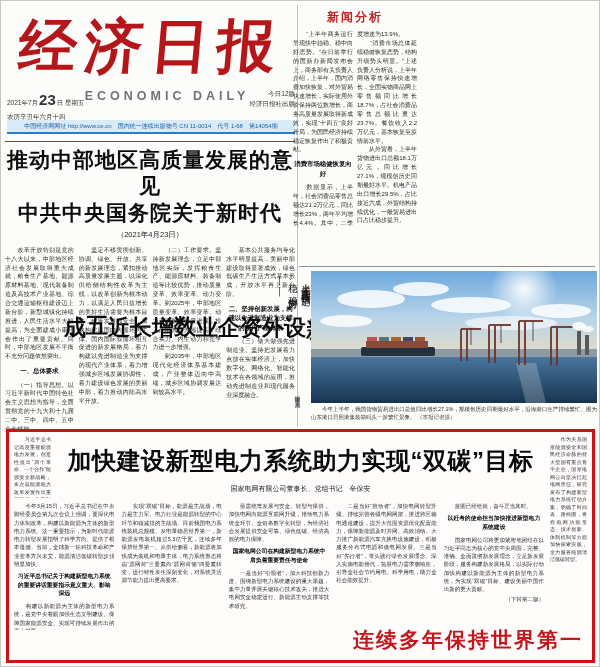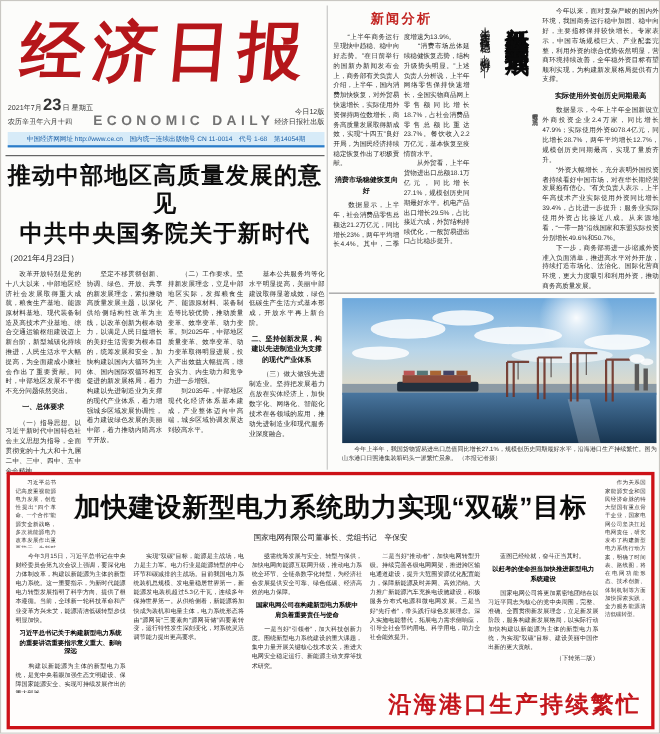--- a/index.html
+++ b/index.html
@@ -4,43 +4,43 @@
 <style>
   html,body{margin:0;padding:0;background:#e9e7e2;}
   #page{position:relative;width:600px;height:667px;margin:0 auto;background:#fcfcfa;
         border:1px solid #c9c7c2;box-sizing:border-box;overflow:hidden;
         font-family:"Liberation Sans",sans-serif;color:#1c1c1c;}
   
   .masthead{position:absolute;left:6px;top:2px;width:288px;height:136px;}
   .brand{height:86px;display:flex;align-items:center;justify-content:center;}
   .brand-title{font-family:"DejaVu Serif",serif;font-weight:bold;font-size:58px;
         letter-spacing:8px;transform:skewX(-5deg);line-height:1;}
-  .mast-row{display:flex;align-items:flex-end;justify-content:space-between;height:28px;}
+  .mast-row{display:flex;align-items:flex-start;justify-content:space-between;height:28px;}
   .date-cell{font-size:6.5px;color:#333;line-height:1.5;}
   .date-top{display:flex;align-items:baseline;gap:1px;}
   .big-day{font-size:15px;font-weight:bold;}
   .en-title{font-size:12.5px;font-weight:bold;letter-spacing:4px;color:#737373;}
   .ed-cell{font-size:6.5px;color:#333;text-align:right;line-height:1.5;}
   .info-bar{margin-top:3px;height:12px;display:flex;align-items:center;justify-content:center;
         font-size:6px;border-bottom:2px solid #2a7cc9;}
   
   .tiny{font-size:6px;line-height:1.48;text-align:justify;color:#2a2a2a;}
   .pre{white-space:pre-line;}
   .subhd{font-weight:bold;text-align:center;font-size:6.4px;margin:5px 0;color:#111;}
   
   .vdiv{position:absolute;left:296px;top:4px;height:422px;border-left:1px solid #c2c2c2;}
   .hdiv{position:absolute;left:298px;top:265px;width:296px;border-top:1px solid #8f8f8f;}
   
   .lead{position:absolute;left:4px;top:140px;width:290px;height:286px;border-top:1px solid #555;padding-top:5px;box-sizing:border-box;}
   .lead-h{font-size:21px;font-weight:bold;text-align:center;letter-spacing:1px;line-height:1.25;color:#0d0d0d;}
-  .lead-date{font-size:7.5px;margin:4px 0 6px;}
+  .lead-date{font-size:7.5px;text-align:center;margin:4px 0 6px;}
   .lead-cols{display:flex;gap:5px;height:206px;overflow:hidden;}
   .lead-col{flex:1;overflow:hidden;}
   
-  .news{position:absolute;left:302px;top:6px;width:296px;height:258px;display:flex;}
+  .news{position:absolute;left:292px;top:6px;width:296px;height:258px;display:flex;flex-direction:column;}
   .news-left{width:124px;}
   .news-label{font-size:12px;font-weight:bold;text-align:center;letter-spacing:2px;margin:2px 0 4px;}
   .cols2{column-count:2;column-gap:4px;height:236px;overflow:hidden;}
   .kicker{width:15px;margin-left:4px;margin-top:10px;writing-mode:vertical-rl;
         font-size:9.5px;letter-spacing:1.5px;color:#111;height:230px;}
   .vhead{width:33px;margin-left:2px;writing-mode:vertical-rl;font-size:22px;font-weight:bold;
         letter-spacing:2px;line-height:1;height:256px;color:#0a0a0a;}
   .vbyline{width:9px;writing-mode:vertical-rl;font-size:5.5px;color:#444;margin-top:92px;height:120px;}
   .news-right{flex:1;margin-left:3px;overflow:hidden;height:256px;}
   
@@ -237,16 +237,16 @@
         </div>
         <div class="pcol ptiny">
           <div class="pre">　　蓝图已经绘就，奋斗正当其时。</div>
           <div class="psub">以赶考的使命担当加快推进新型电力系统建设</div>
           <div class="pre">　　国家电网公司将更加紧密地团结在以习近平同志为核心的党中央周围，完整、准确、全面贯彻新发展理念，立足新发展阶段，服务构建新发展格局，以实际行动加快构建以新能源为主体的新型电力系统，为实现“双碳”目标、建设美丽中国作出新的更大贡献。</div>
           <div class="cont">（下转第二版）</div>
         </div>
       </div>
     </div>
     <div class="strip strip-right pre">　　作为关系国家能源安全和国民经济命脉的特大型国有重点骨干企业，国家电网公司坚决扛起电网责任，研究发布了构建新型电力系统行动方案，明确了时间表、路线图，将在电网功能形态、技术创新、体制机制等方面加快探索实践，全力服务能源清洁低碳转型。</div>
-    <div class="slogan" style="color:#c4161c">沿海港口生产持续繁忙</div>
+    <div class="slogan" style="color:#c4161c">连续多年保持世界第一</div>
   </div>
 
 </div>
 
 </body></html>

